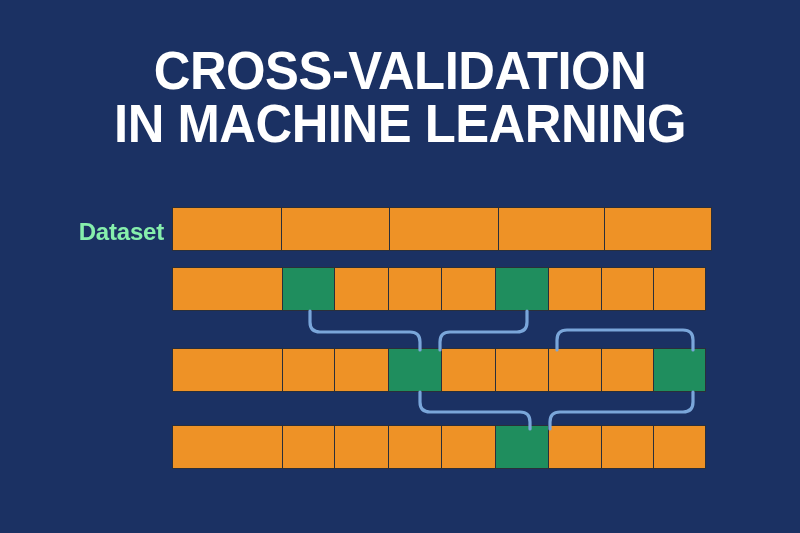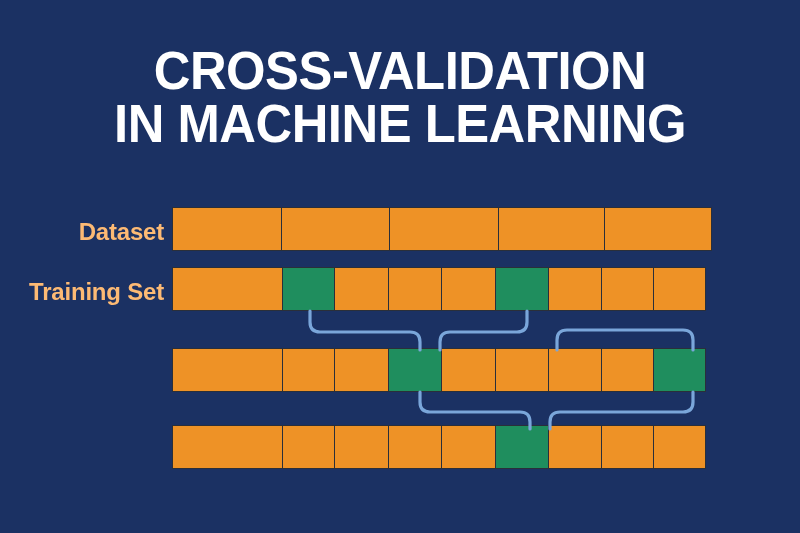--- a/index.html
+++ b/index.html
@@ -39,21 +39,21 @@
     font-weight: 700;
     transform: scaleX(0.94);
     transform-origin: center;
     white-space: nowrap;
   }
 
   
   .row-label {
     position: absolute;
     right: 636px; 
-    color: #fdba74;
+    color: #86efac;
     font-size: 24px;
     font-weight: 700;
     white-space: nowrap;
     text-align: right;
     letter-spacing: -0.2px;
   }
 
   
   .row {
     position: absolute;
@@ -92,21 +92,20 @@
 <body>
 
 <div id="stage">
 
   <div class="title-block">
     <span class="title-line">CROSS-VALIDATION</span>
     <span class="title-line">IN MACHINE LEARNING</span>
   </div>
 
   <div class="row-label" style="top:218px;">Dataset</div>
-  <div class="row-label" style="top:278px;">Training Set</div>
 
   <div id="rows-host">
       <div class="row" style="top: 207px;">
         <div class="blk orange" style="width: 110px;"></div>
         <div class="blk orange" style="width: 110px;"></div>
         <div class="blk orange" style="width: 110px;"></div>
         <div class="blk orange" style="width: 108px;"></div>
         <div class="blk orange" style="width: 108px;"></div>
       </div>
       <div class="row" style="top: 267px;">

